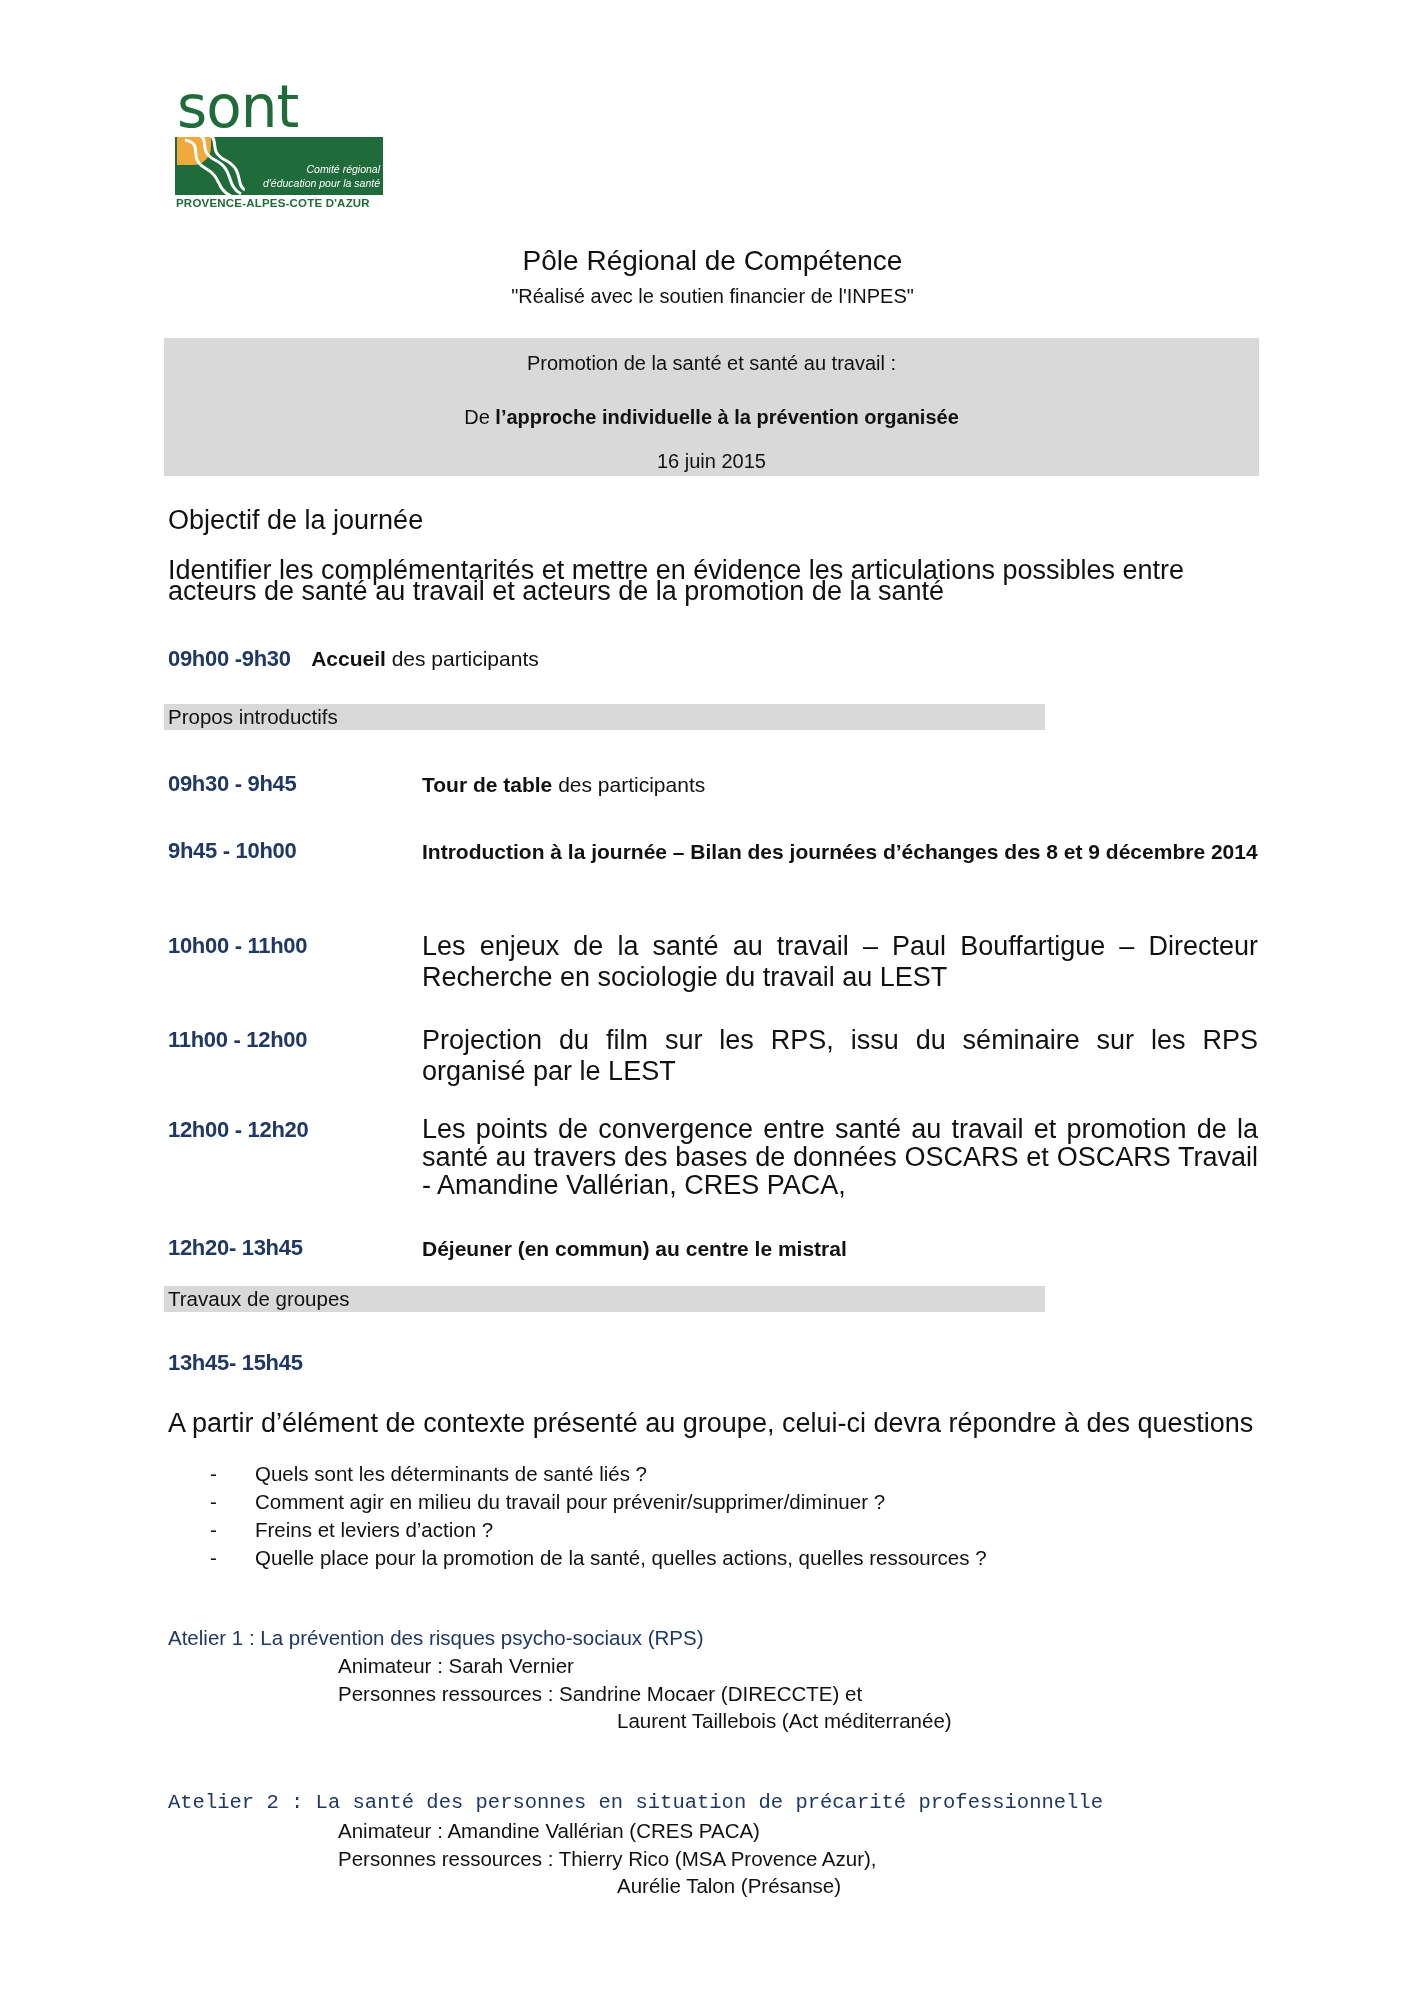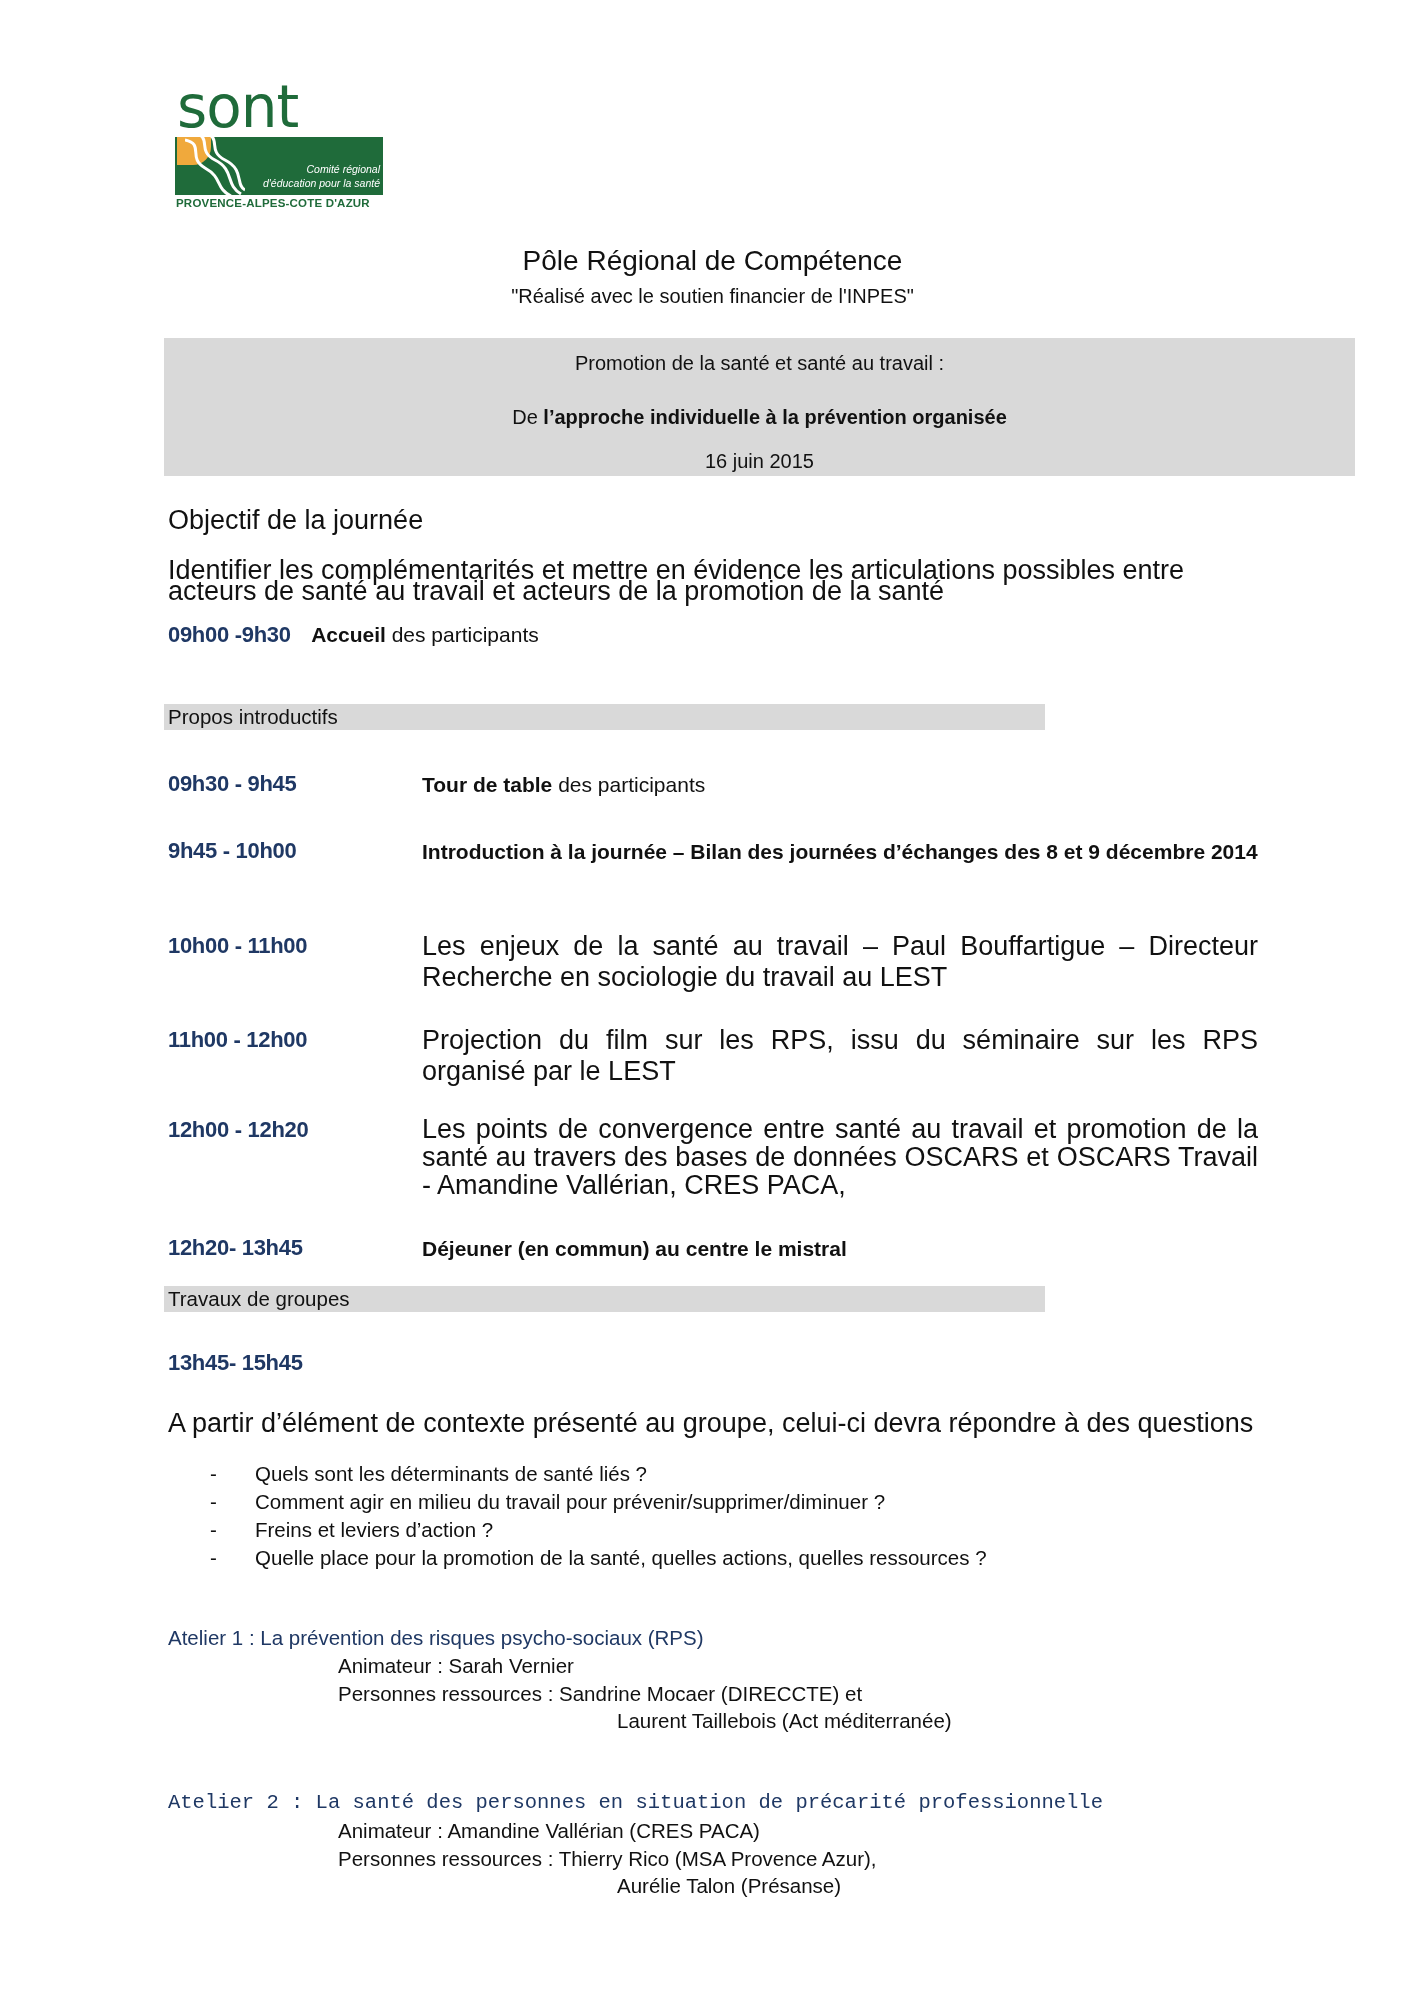--- a/index.html
+++ b/index.html
@@ -15,21 +15,21 @@
   .logo .swirl { position: absolute; left: 10px; top: 45px; width: 60px; height: 66px; }
   .logo .sub1, .logo .sub2 { position: absolute; right: 10px; color: #fff; font-style: italic; font-size: 10.5px; }
   .logo .sub1 { top: 78px; }
   .logo .sub2 { top: 92px; }
   .logo .region { position: absolute; left: 1px; top: 112px; font-size: 11.5px; font-weight: bold; color: #1f6b3a; letter-spacing: 0.2px; white-space: nowrap; }
 
   .center { left: 165px; width: 1095px; text-align: center; }
   .title { top: 245px; font-size: 28px; }
   .subtitle { top: 285px; font-size: 20px; }
 
-  .hero { left: 164px; top: 338px; width: 1191px; height: 138px; background: #d9d9d9; }
+  .hero { left: 164px; top: 338px; width: 1095px; height: 138px; background: #d9d9d9; }
   .hero .line { position: absolute; left: 0; width: 100%; text-align: center; font-size: 20px; }
   .hero .l1 { top: 14px; }
   .hero .l2 { top: 68px; }
   .hero .l3 { top: 112px; }
   .hero b { font-weight: bold; }
 
   .text20 { font-size: 27px; }
   .objective-label { left: 168px; top: 505px; }
   .objective-text { left: 168px; top: 560px; width: 1090px; line-height: 21px; }
 
@@ -75,21 +75,21 @@
 
   <div class="abs hero">
     <div class="line l1">Promotion de la santé et santé au travail :</div>
     <div class="line l2"><span>De </span><b>l’approche individuelle à la prévention organisée</b></div>
     <div class="line l3">16 juin 2015</div>
   </div>
 
   <div class="abs text20 objective-label">Objectif de la journée</div>
   <div class="abs text20 objective-text">Identifier les complémentarités et mettre en évidence les articulations possibles entre acteurs de santé au travail et acteurs de la promotion de la santé</div>
 
-  <div class="abs" style="left:168px; top:622px; white-space:nowrap;">
+  <div class="abs" style="left:168px; top:646px; white-space:nowrap;">
     <span class="time">09h00 -9h30</span>
     <span class="cal" style="margin-left:16px;"><b>Accueil</b><span> des participants</span></span>
   </div>
 
   <div class="abs band" style="top:704px;">
     <span>Propos introductifs</span>
   </div>
 
   <div class="abs row-time time" style="top:771px;">09h30 - 9h45</div>
   <div class="abs row-desc cal" style="top:769px;"><b>Tour de table</b><span> des participants</span></div>

